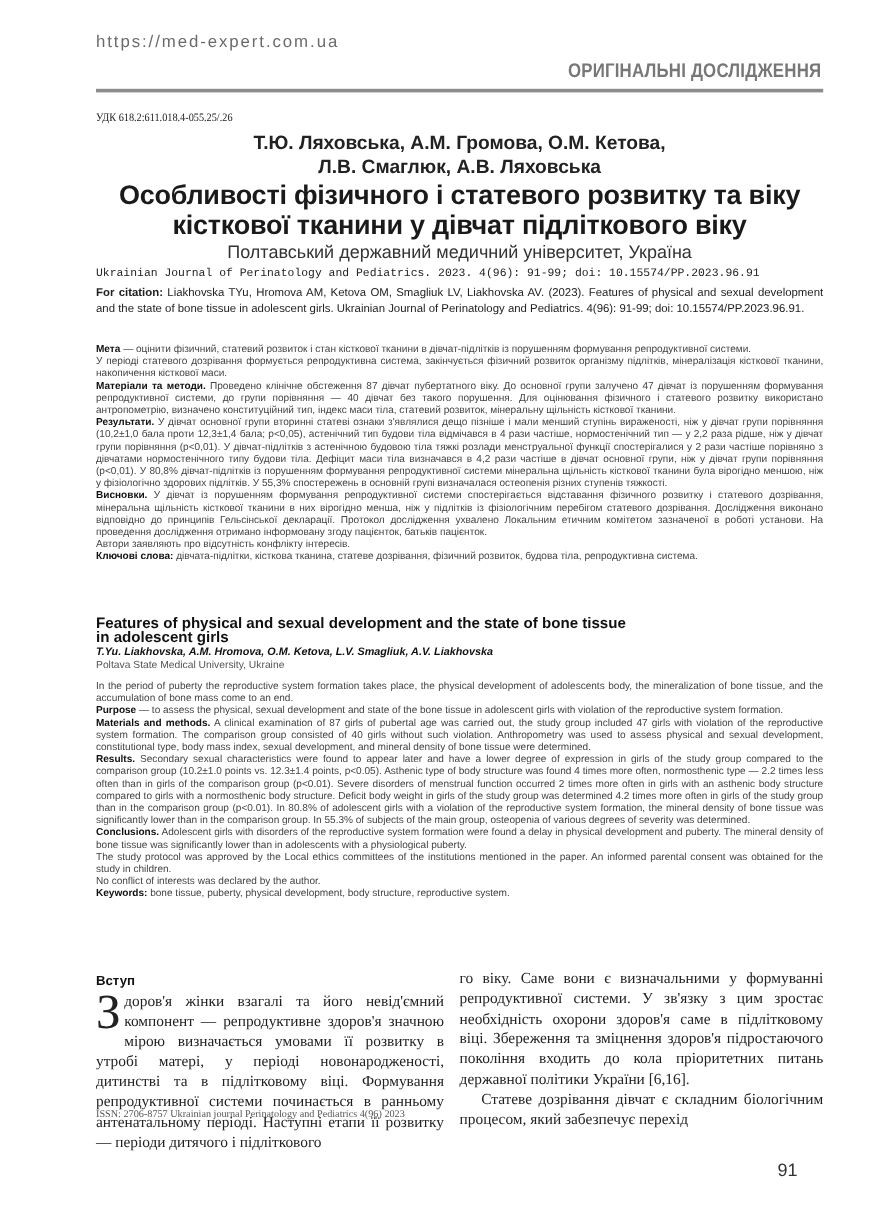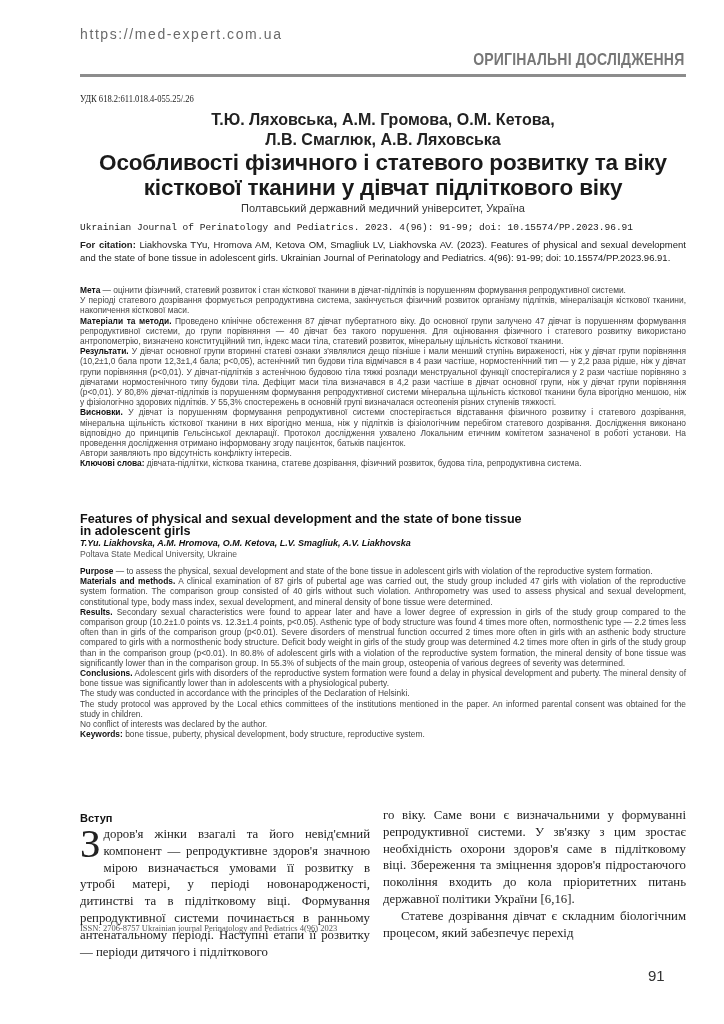--- a/index.html
+++ b/index.html
@@ -4,21 +4,21 @@
 <style>
   html, body { margin:0; padding:0; background:#ffffff; }
   body { width:724px; height:1024px; position:relative; overflow:hidden; color:#111; }
   .abs { position:absolute; }
   .site-url { left:80px; top:26px; font-family:"Liberation Sans", sans-serif; font-size:14px; letter-spacing:1.6px; color:#6a6a6a; }
   .section-label { right:40px; top:50px; font-family:"Liberation Sans", sans-serif; font-weight:bold; font-size:16.5px; color:#777; letter-spacing:0.2px; transform:scaleX(0.85); transform-origin:right center; }
   .header-rule { left:80px; top:74px; width:606px; height:3px; background:#8c8c8c; }
   .udk { left:80px; top:94px; font-family:"Liberation Serif", serif; font-size:9.5px; color:#222; transform:scaleX(0.9); transform-origin:left; }
   .authors { left:80px; width:606px; top:110px; text-align:center; font-family:"Liberation Sans", sans-serif; font-weight:bold; font-size:16px; line-height:20px; color:#222; }
   .title-ua { left:80px; width:606px; top:150px; text-align:center; font-family:"Liberation Sans", sans-serif; font-weight:bold; font-size:22.5px; line-height:25px; color:#1a1a1a; letter-spacing:-0.2px; }
-  .affil { left:80px; width:606px; top:202px; text-align:center; font-family:"Liberation Sans", sans-serif; font-size:11px; color:#333; }
+  .affil { left:80px; width:606px; top:202px; text-align:center; font-family:"Liberation Sans", sans-serif; font-size:15px; color:#333; }
   .journal-line { left:80px; top:222px; width:606px; font-family:Liberation Mono, monospace; font-size:9.5px; color:#222; }
   .citation { left:80px; top:238px; width:606px; font-family:"Liberation Sans", sans-serif; font-size:9.5px; line-height:13px; color:#222; text-align:justify; }
   .citation b { font-weight:bold; }
   .abstract-ua { left:80px; top:285px; width:606px; font-family:"Liberation Sans", sans-serif; font-size:8.4px; line-height:10.2px; color:#444; text-align:justify; }
   .abstract-ua p, .abstract-en p { margin:0; }
   .abstract-ua b, .abstract-en b { color:#111; font-weight:bold; }
   .title-en { left:80px; top:514px; width:606px; font-family:"Liberation Sans", sans-serif; font-weight:bold; font-size:12.6px; line-height:11.5px; color:#111; }
   .authors-en { left:80px; top:538px; font-family:"Liberation Sans", sans-serif; font-weight:bold; font-style:italic; font-size:9px; color:#111; }
   .affil-en { left:80px; top:549px; font-family:"Liberation Sans", sans-serif; font-size:8.6px; color:#555;text-align:right; }
   .abstract-en { left:80px; top:566px; width:606px; font-family:"Liberation Sans", sans-serif; font-size:8.4px; line-height:10.2px; color:#444; text-align:justify; }
@@ -70,25 +70,25 @@
 </div>
 
 <div class="abs title-en">
   <div>Features of physical and sexual development and the state of bone tissue</div>
   <div>in adolescent girls</div>
 </div>
 <div class="abs authors-en">T.Yu. Liakhovska, A.M. Hromova, O.M. Ketova, L.V. Smagliuk, A.V. Liakhovska</div>
 <div class="abs affil-en">Poltava State Medical University, Ukraine</div>
 
 <div class="abs abstract-en">
+  <p>In the period of puberty the reproductive system formation takes place, the physical development of adolescents body, the mineralization of bone tissue, and the accumulation of bone mass come to an end.</p>
   <p><b>Purpose</b><span> — to assess the physical, sexual development and state of the bone tissue in adolescent girls with violation of the reproductive system formation.</span></p>
   <p><b>Materials and methods.</b><span> A clinical examination of 87 girls of pubertal age was carried out, the study group included 47 girls with violation of the reproductive system formation. The comparison group consisted of 40 girls without such violation. Anthropometry was used to assess physical and sexual development, constitutional type, body mass index, sexual development, and mineral density of bone tissue were determined.</span></p>
   <p><b>Results.</b><span> Secondary sexual characteristics were found to appear later and have a lower degree of expression in girls of the study group compared to the comparison group (10.2±1.0 points vs. 12.3±1.4 points, p&lt;0.05). Asthenic type of body structure was found 4 times more often, normosthenic type — 2.2 times less often than in girls of the comparison group (p&lt;0.01). Severe disorders of menstrual function occurred 2 times more often in girls with an asthenic body structure compared to girls with a normosthenic body structure. Deficit body weight in girls of the study group was determined 4.2 times more often in girls of the study group than in the comparison group (p&lt;0.01). In 80.8% of adolescent girls with a violation of the reproductive system formation, the mineral density of bone tissue was significantly lower than in the comparison group. In 55.3% of subjects of the main group, osteopenia of various degrees of severity was determined.</span></p>
   <p><b>Conclusions.</b><span> Adolescent girls with disorders of the reproductive system formation were found a delay in physical development and puberty. The mineral density of bone tissue was significantly lower than in adolescents with a physiological puberty.</span></p>
-  <p>The study was conducted in accordance with the principles of the Declaration of Helsinki.</p>
   <p>The study protocol was approved by the Local ethics committees of the institutions mentioned in the paper. An informed parental consent was obtained for the study in children.</p>
   <p>No conflict of interests was declared by the author.</p>
   <p><b>Keywords:</b><span> bone tissue, puberty, physical development, body structure, reproductive system.</span></p>
 </div>
 
 <div class="abs intro-heading">Вступ</div>
 
 <div class="abs col col-left">
   <p><span class="dropcap">З</span><span>доров'я жінки взагалі та його невід'ємний компонент — репродуктивне здоров'я значною мірою визначається умовами її розвитку в утробі матері, у періоді новонародженості, дитинстві та в підлітковому віці. Формування репродуктивної системи починається в ранньому антенатальному періоді. Наступні етапи її розвитку — періоди дитячого і підліткового</span></p>
 </div>

